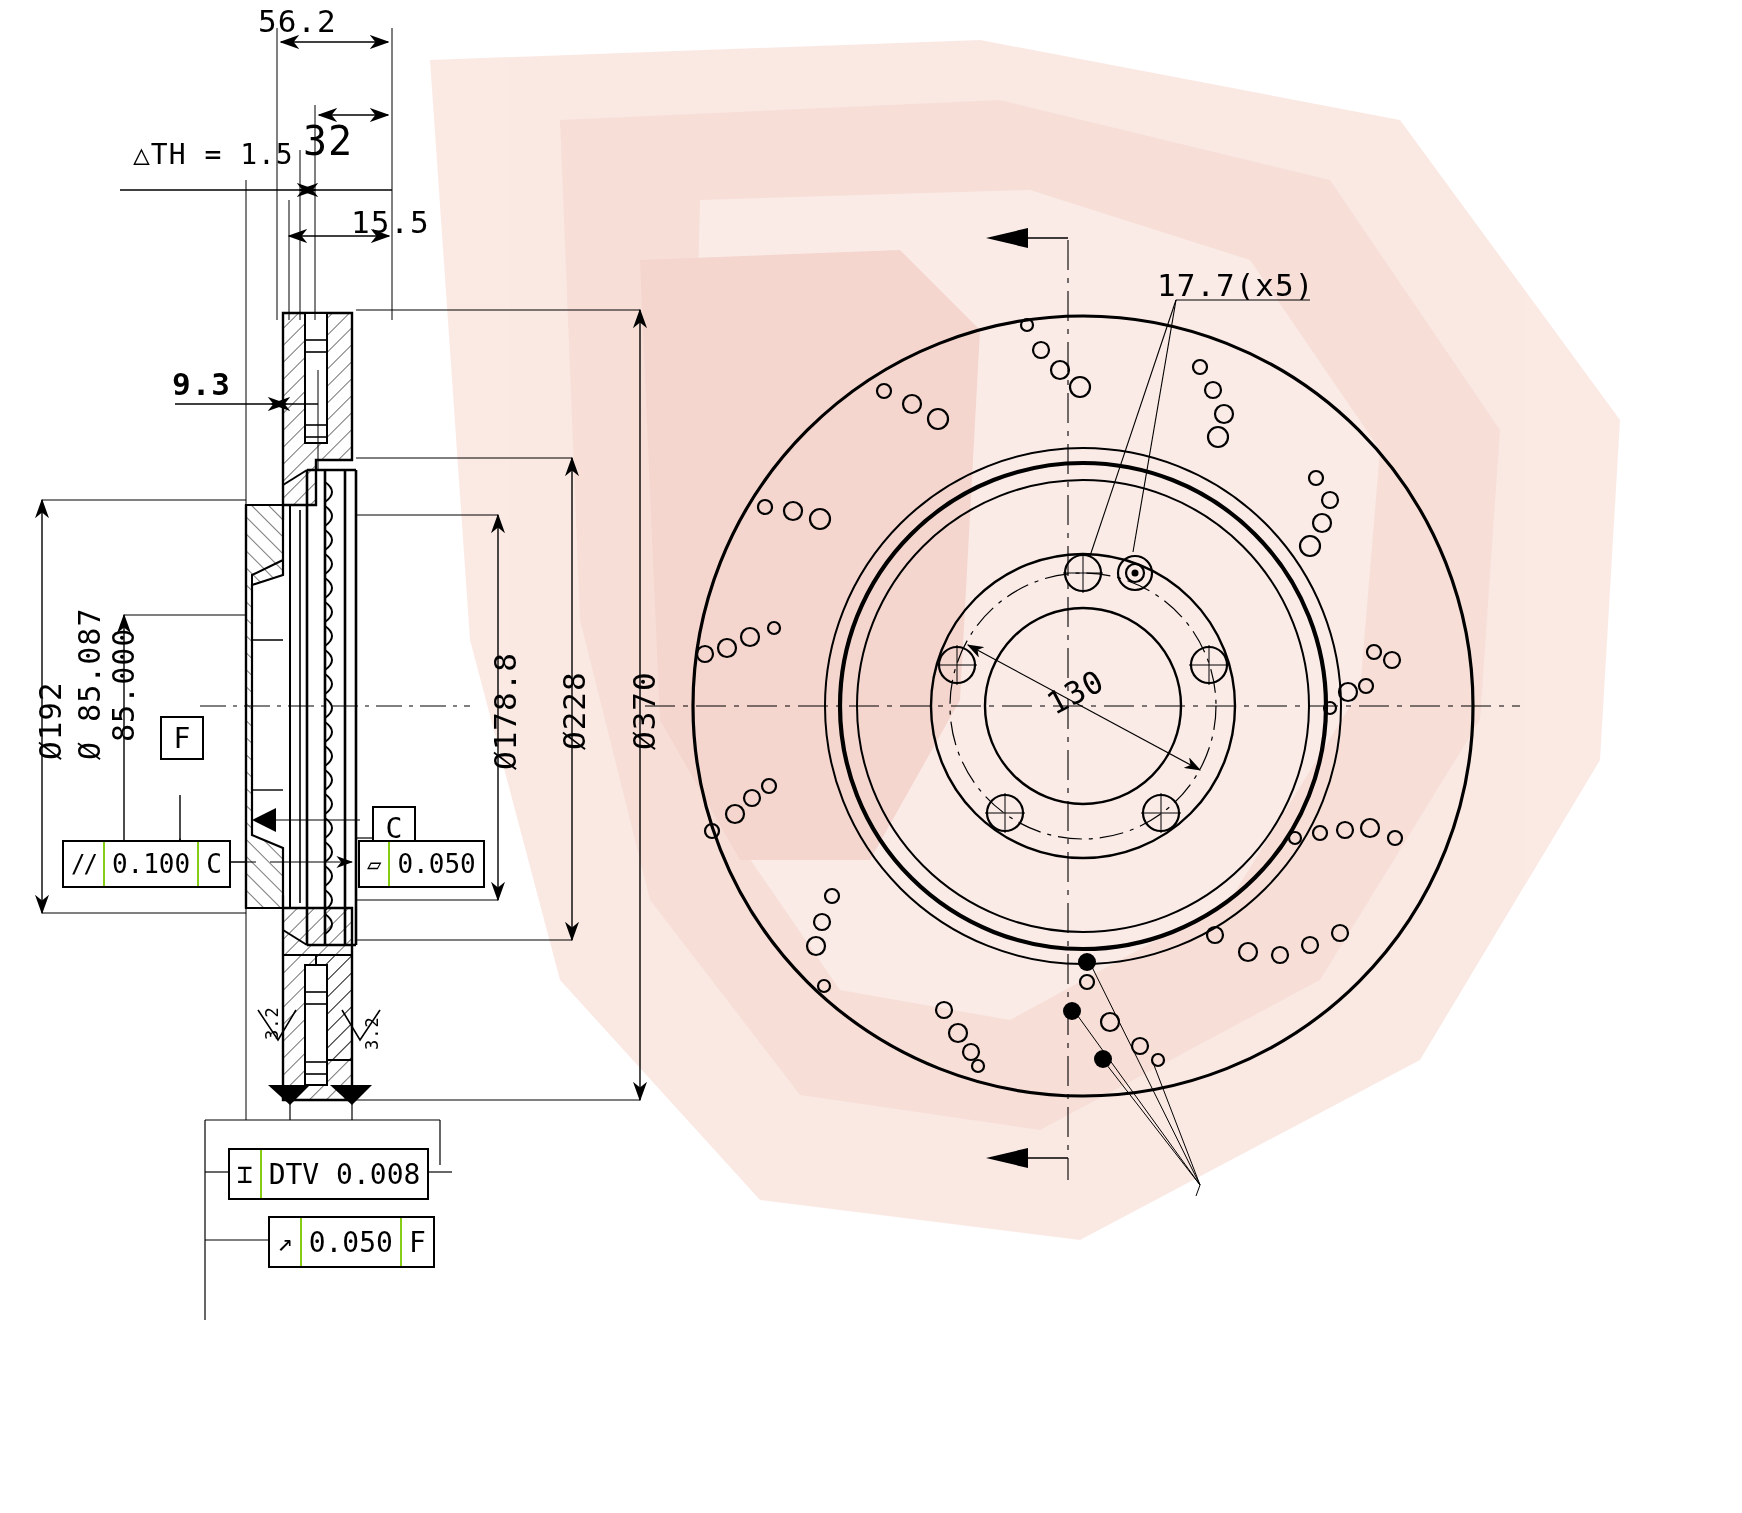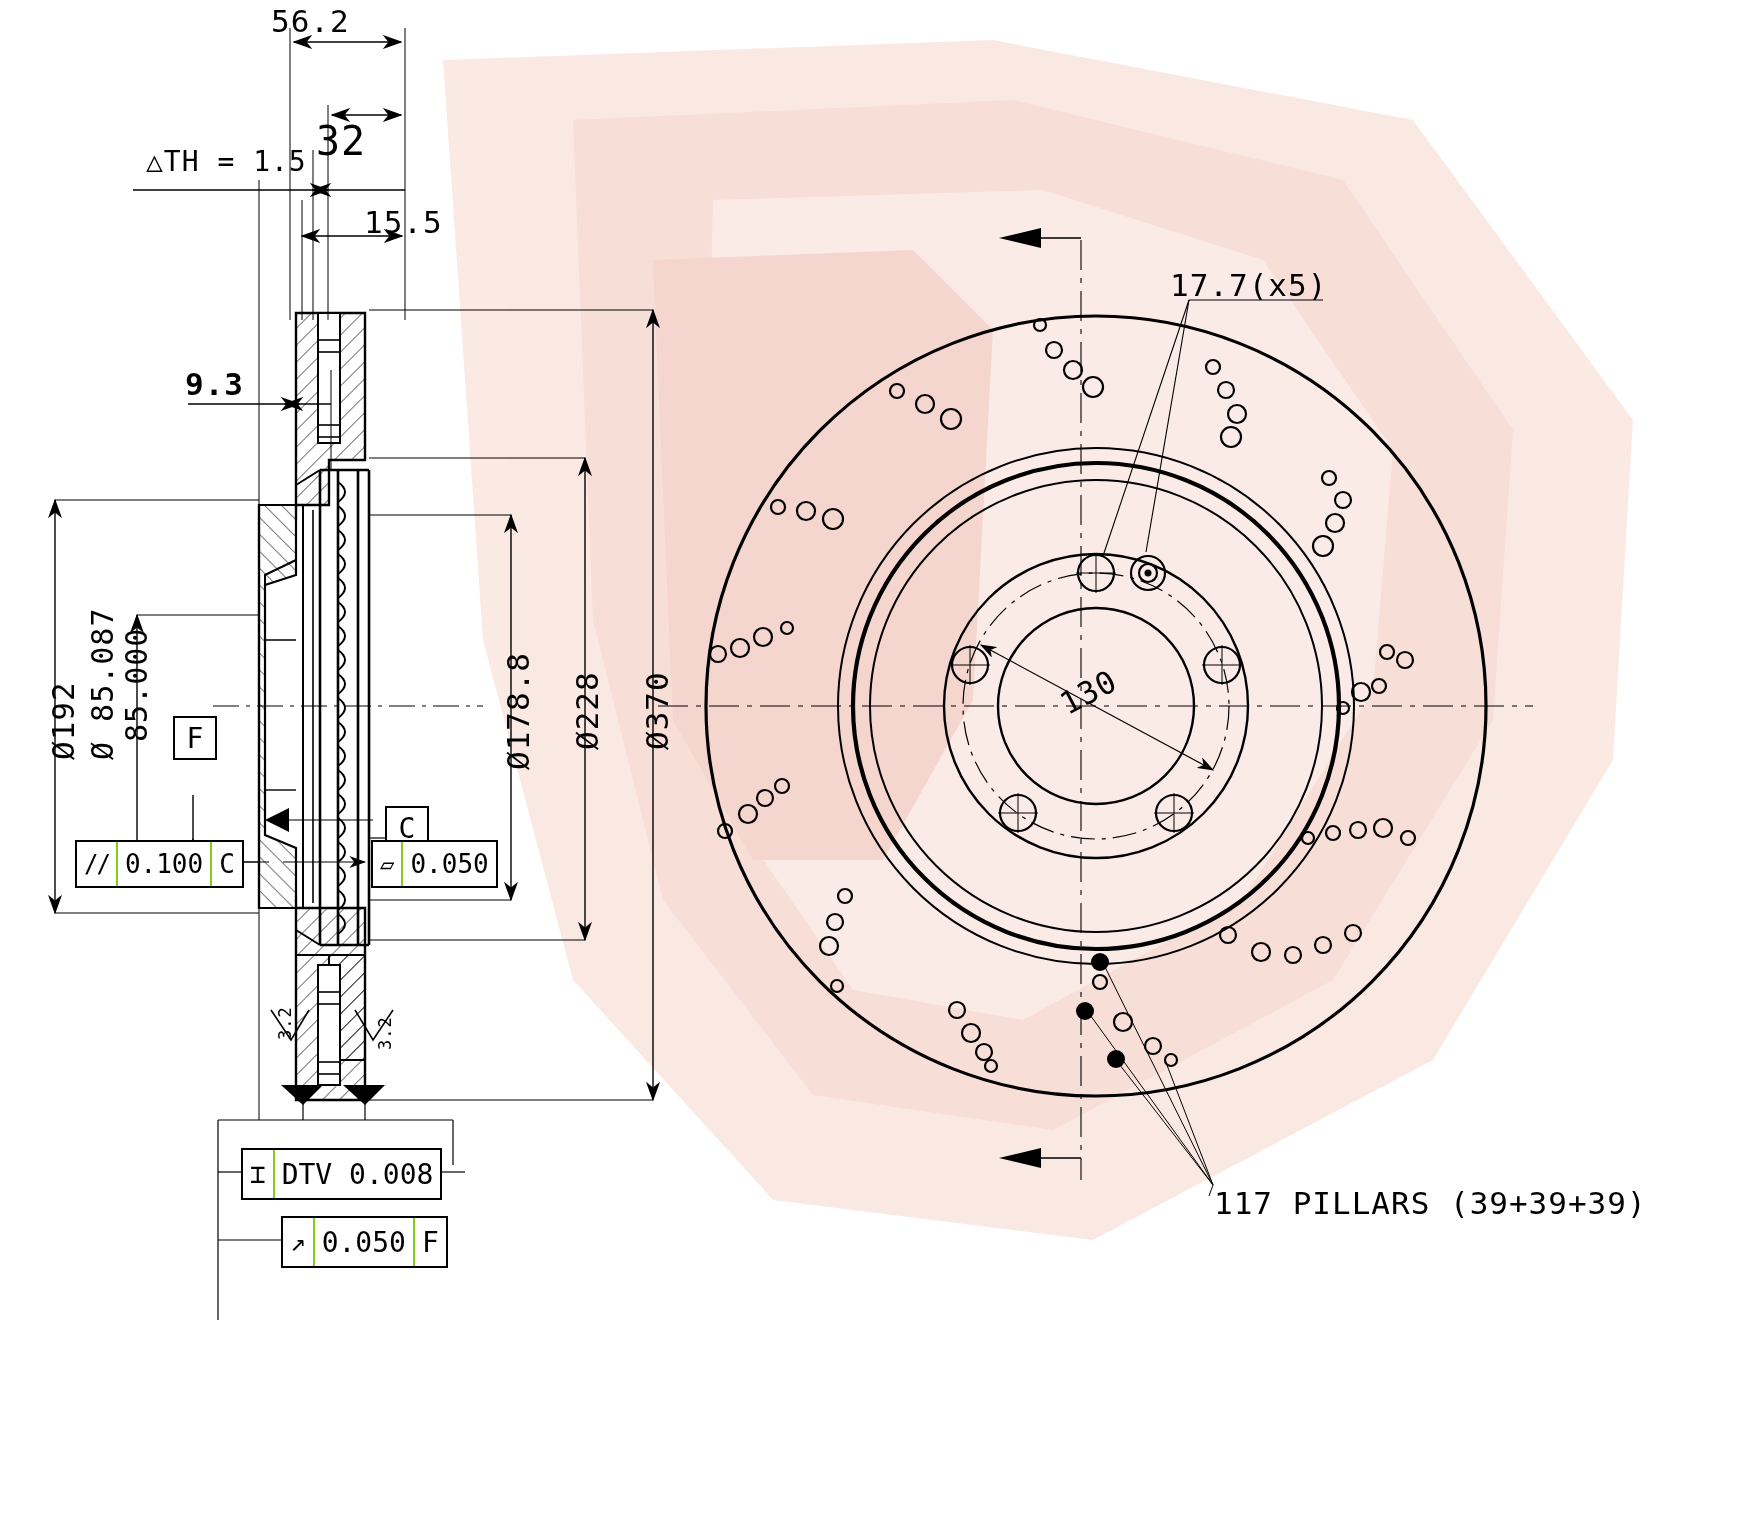--- a/index.html
+++ b/index.html
@@ -1,18 +1,18 @@
 <!DOCTYPE html>
 <html><head>
 <meta charset="utf-8">
 <style>
   html,body{margin:0;padding:0;background:#fff;}
   body{width:1742px;height:1513px;position:relative;overflow:hidden;
        font-family:"DejaVu Sans Mono","Liberation Mono",monospace;}
-  #stage{position:absolute;left:13px;top:0;width:1381px;height:1513px;}
+  #stage{position:absolute;left:0;top:0;width:1381px;height:1513px;}
   svg{position:absolute;left:0;top:0;}
   .lbl{position:absolute;font-family:"DejaVu Sans Mono","Liberation Mono",monospace;
        color:#000;white-space:pre;letter-spacing:1px;}
   .vert{transform-origin:0 0;}
   .gdt{position:absolute;border:2px solid #000;background:rgba(255,255,255,0.0);
        display:flex;align-items:stretch;font-family:"DejaVu Sans Mono","Liberation Mono",monospace;}
   .gdt > div{display:flex;align-items:center;justify-content:center;padding:0 7px;}
   .gdt > div + div{border-left:2px solid #84cc16;}
   .dtm{position:absolute;border:2px solid #000;display:flex;align-items:center;
        justify-content:center;font-family:"DejaVu Sans Mono","Liberation Mono",monospace;}
@@ -315,21 +315,21 @@
     <circle cx="1110" cy="1022" r="9"></circle>
     <circle cx="1140" cy="1046" r="8"></circle>
     <circle cx="1158" cy="1060" r="6"></circle>
   </g>
 </svg>
 
 <div class="lbl" style="left:258px;top:3px;font-size:31px;">56.2</div>
 
 <div class="lbl" style="left:303px;top:73px;font-size:40px;margin-top:45px;">32</div>
 
-<div class="lbl" style="left:133px;top:138px;font-size:28px;margin-top:7px;">△TH = 1.5</div>
+<div class="lbl" style="left:133px;top:138px;font-size:28px;">△TH = 1.5</div>
 
 <div class="lbl" style="left:351px;top:204px;font-size:31px;">15.5</div>
 
 <div class="lbl" style="left:172px;top:366px;font-size:31px;font-weight:bold;">9.3</div>
 
 <div class="lbl vert" style="left:32px;top:760px;font-size:31px;transform:rotate(-90deg);">Ø192</div>
 <div class="lbl vert" style="left:72px;top:760px;font-size:30px;transform:rotate(-90deg);">Ø 85.087</div>
 <div class="lbl vert" style="left:106px;top:742px;font-size:30px;transform:rotate(-90deg);">85.000</div>
 <div class="lbl vert" style="left:487px;top:770px;font-size:31px;transform:rotate(-90deg);">Ø178.8</div>
 <div class="lbl vert" style="left:556px;top:750px;font-size:31px;transform:rotate(-90deg);">Ø228</div>
@@ -363,15 +363,14 @@
 </div>
 
 <div class="gdt" style="left:268px;top:1216px;height:48px;font-size:28px;background:#fff;">
   <div style="font-size:26px;">↗</div>
   <div>0.050</div>
   <div>F</div>
 </div>
 
 <div class="lbl" style="left:1157px;top:267px;font-size:31px;">17.7(x5)</div>
 <div class="lbl vert" style="left:1041px;top:690px;font-size:31px;transform:rotate(-28deg);">130</div>
-<div class="lbl" style="left:1201px;top:1185px;font-size:31px;">117 PILLARS (39+39+39)</div>
 
 </div>
 
 </body></html>

